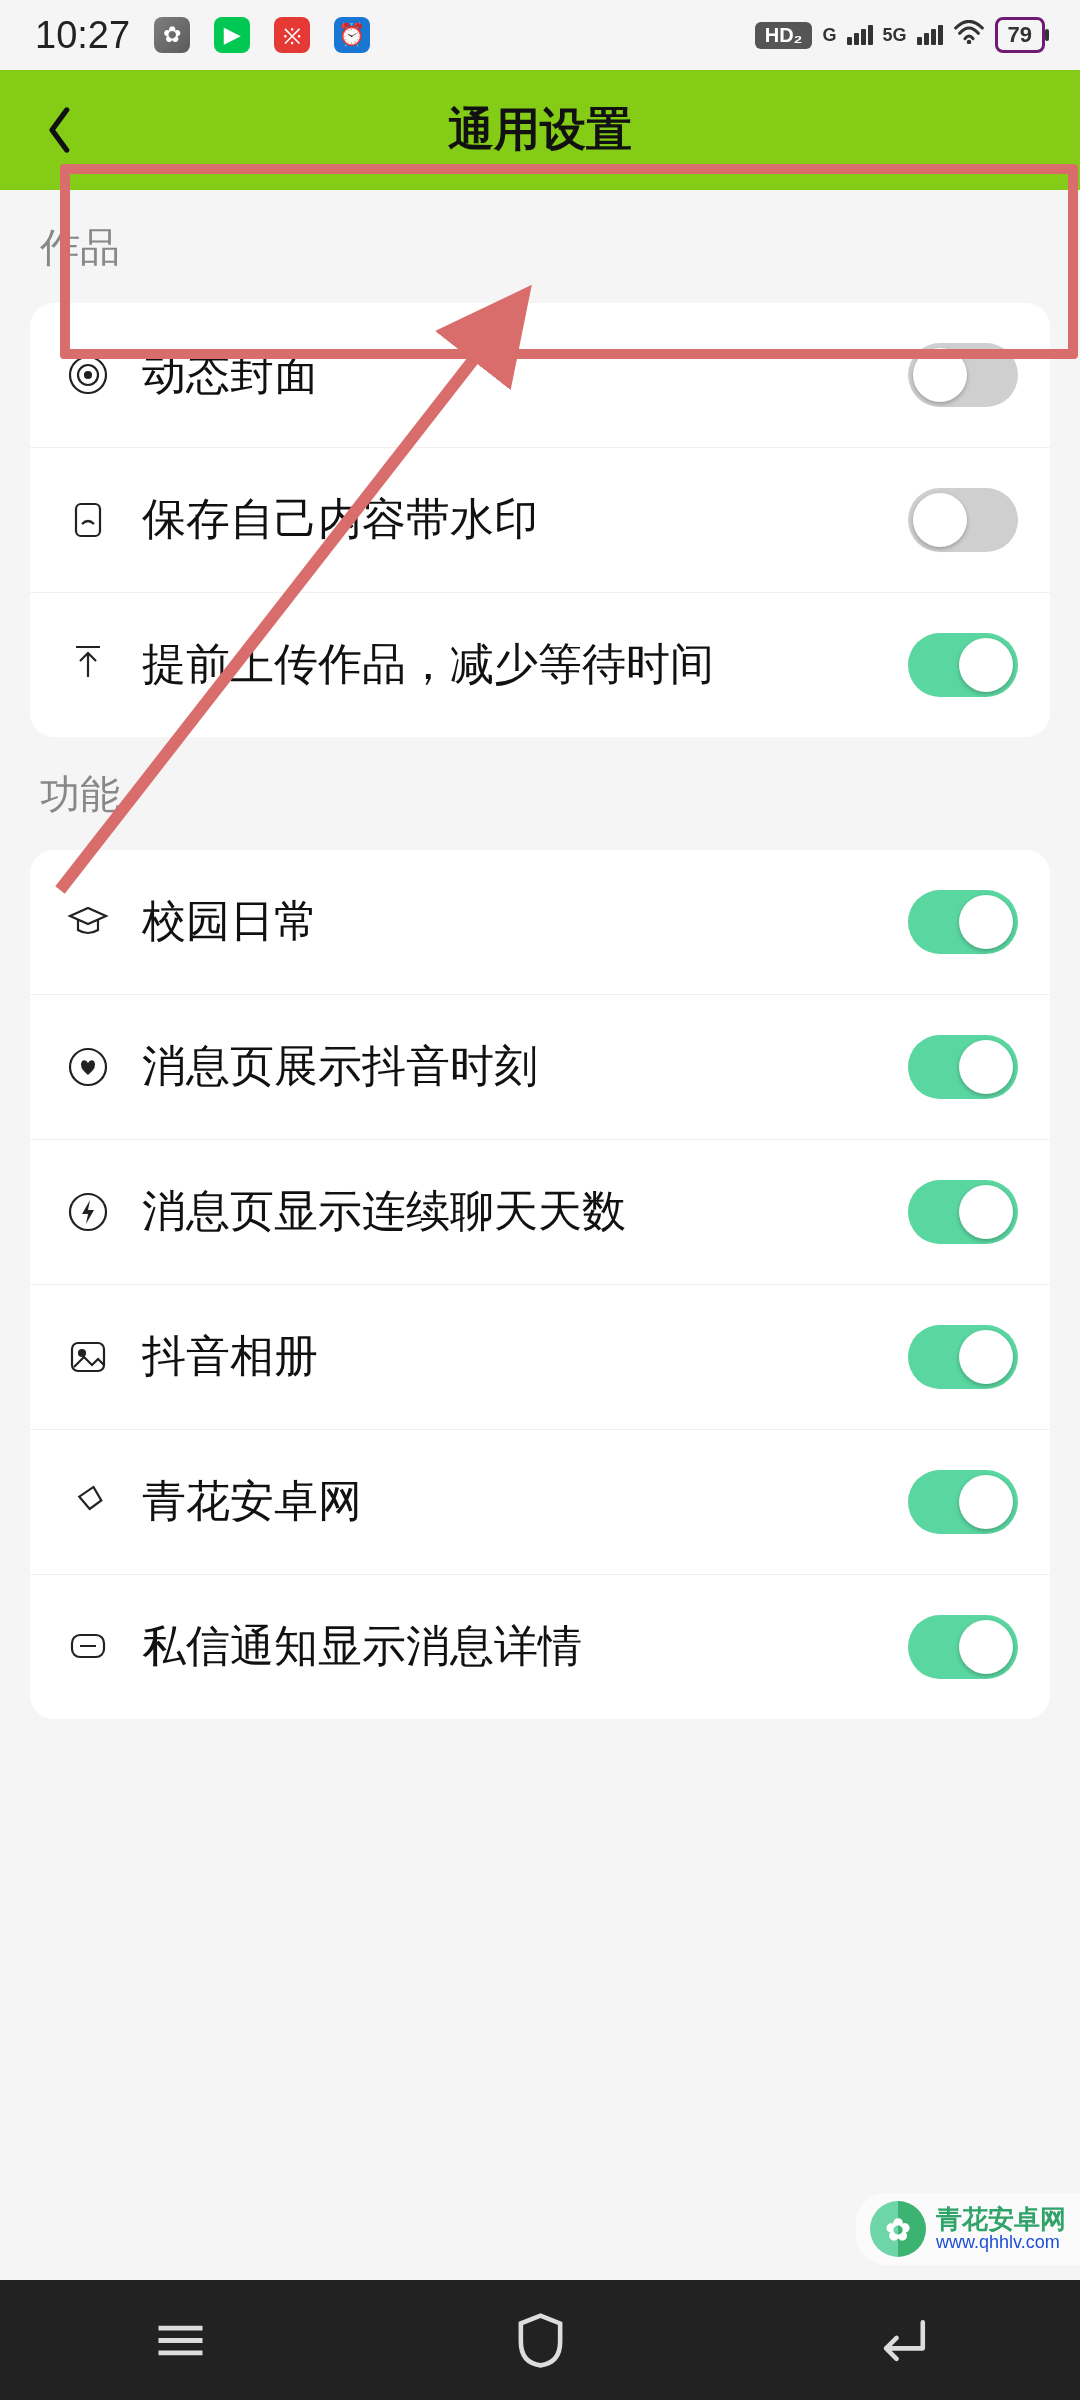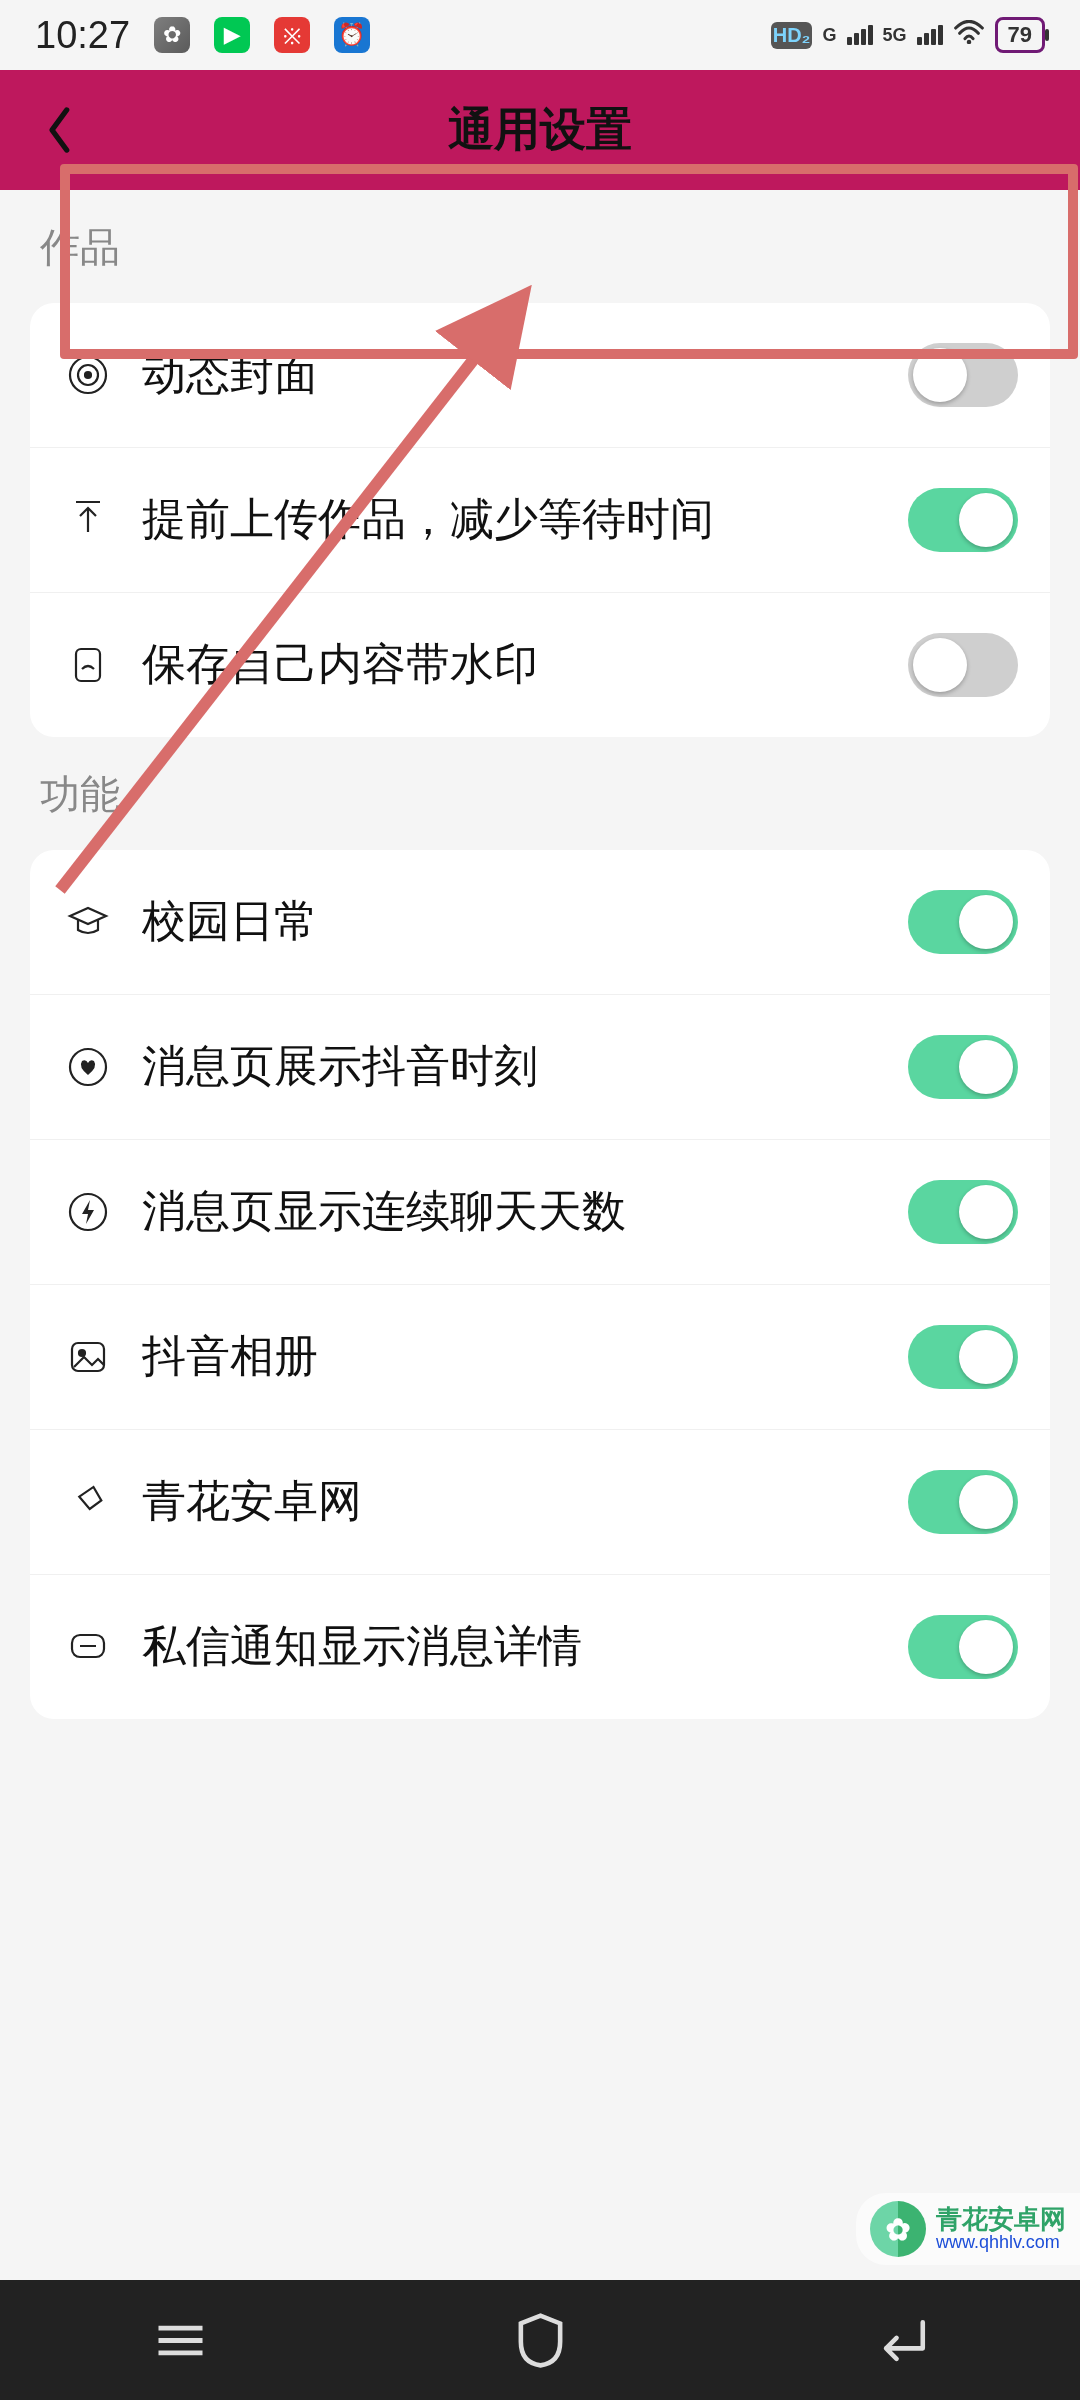--- a/index.html
+++ b/index.html
@@ -28,34 +28,34 @@
     .status-icon-small {
       width: 36px; height: 36px; border-radius: 8px;
       display: inline-flex; align-items: center; justify-content: center;
       font-size: 22px; color: #fff;
     }
     .ico-1 { background: linear-gradient(135deg,#7e7e7e,#5a5a5a); }
     .ico-2 { background: #00c853; }
     .ico-3 { background: #e53935; }
     .ico-4 { background: #1976d2; }
     .status-right { display: flex; align-items: center; gap: 10px; font-size: 24px; color:#333; }
-    .badge-hd { font-size: 20px; background:#555; color:#7dd3fc; padding:2px 2px; border-radius:6px; font-weight:600; }
+    .badge-hd { font-size: 20px; background:#555; color:#ffffff; padding:2px 10px; border-radius:6px; font-weight:600; }
     .sig { display:inline-flex; align-items:flex-end; gap:2px; }
     .sig span { width:5px; background:#333; border-radius:1px; }
     .sig span:nth-child(1){height:8px}.sig span:nth-child(2){height:12px}.sig span:nth-child(3){height:16px}.sig span:nth-child(4){height:20px}
     .batt { border:3px solid #701a75; border-radius:8px; padding:2px 10px; font-size:22px; font-weight:700; position:relative; }
     .batt::after{content:"";position:absolute;right:-7px;top:30%;width:4px;height:40%;background:#333;border-radius:2px;}
 
     
     .header {
       height: 120px;
       display: flex;
       align-items: center;
       padding: 0 30px;
-      background: #be185d;
+      background: #84cc16;
       position: relative;
     }
     .back-btn {
       width: 60px; height: 60px;
       display:flex; align-items:center; justify-content:center;
       cursor:pointer;
     }
     .back-btn svg { width: 28px; height: 48px; }
     .header-title {
       position:absolute; left:0; right:0; text-align:center;
@@ -226,37 +226,37 @@
           </svg>
         </div>
         <div class="row-label">动态封面</div>
         <div class="toggle off">
           <div class="knob"></div>
         </div>
       </div>
       <div class="row">
         <div class="row-icon">
           <svg viewBox="0 0 44 44">
-            <path d="M22 34 L22 10 M14 18 L22 10 L30 18 M10 4 L34 4"></path>
-          </svg>
-        </div>
-        <div class="row-label">提前上传作品，减少等待时间</div>
-        <div class="toggle on">
-          <div class="knob"></div>
-        </div>
-      </div>
-      <div class="row">
-        <div class="row-icon">
-          <svg viewBox="0 0 44 44">
             <rect x="10" y="6" width="24" height="32" rx="5"></rect>
             <path d="M16 26 Q22 20 28 26"></path>
           </svg>
         </div>
         <div class="row-label">保存自己内容带水印</div>
         <div class="toggle off">
+          <div class="knob"></div>
+        </div>
+      </div>
+      <div class="row">
+        <div class="row-icon">
+          <svg viewBox="0 0 44 44">
+            <path d="M22 34 L22 10 M14 18 L22 10 L30 18 M10 4 L34 4"></path>
+          </svg>
+        </div>
+        <div class="row-label">提前上传作品，减少等待时间</div>
+        <div class="toggle on">
           <div class="knob"></div>
         </div>
       </div>
     </div>
     <div class="section-header">功能</div>
     <div class="card">
       <div class="row">
         <div class="row-icon">
           <svg viewBox="0 0 44 44">
             <path d="M4 16 L22 8 L40 16 L22 24 Z"></path>

